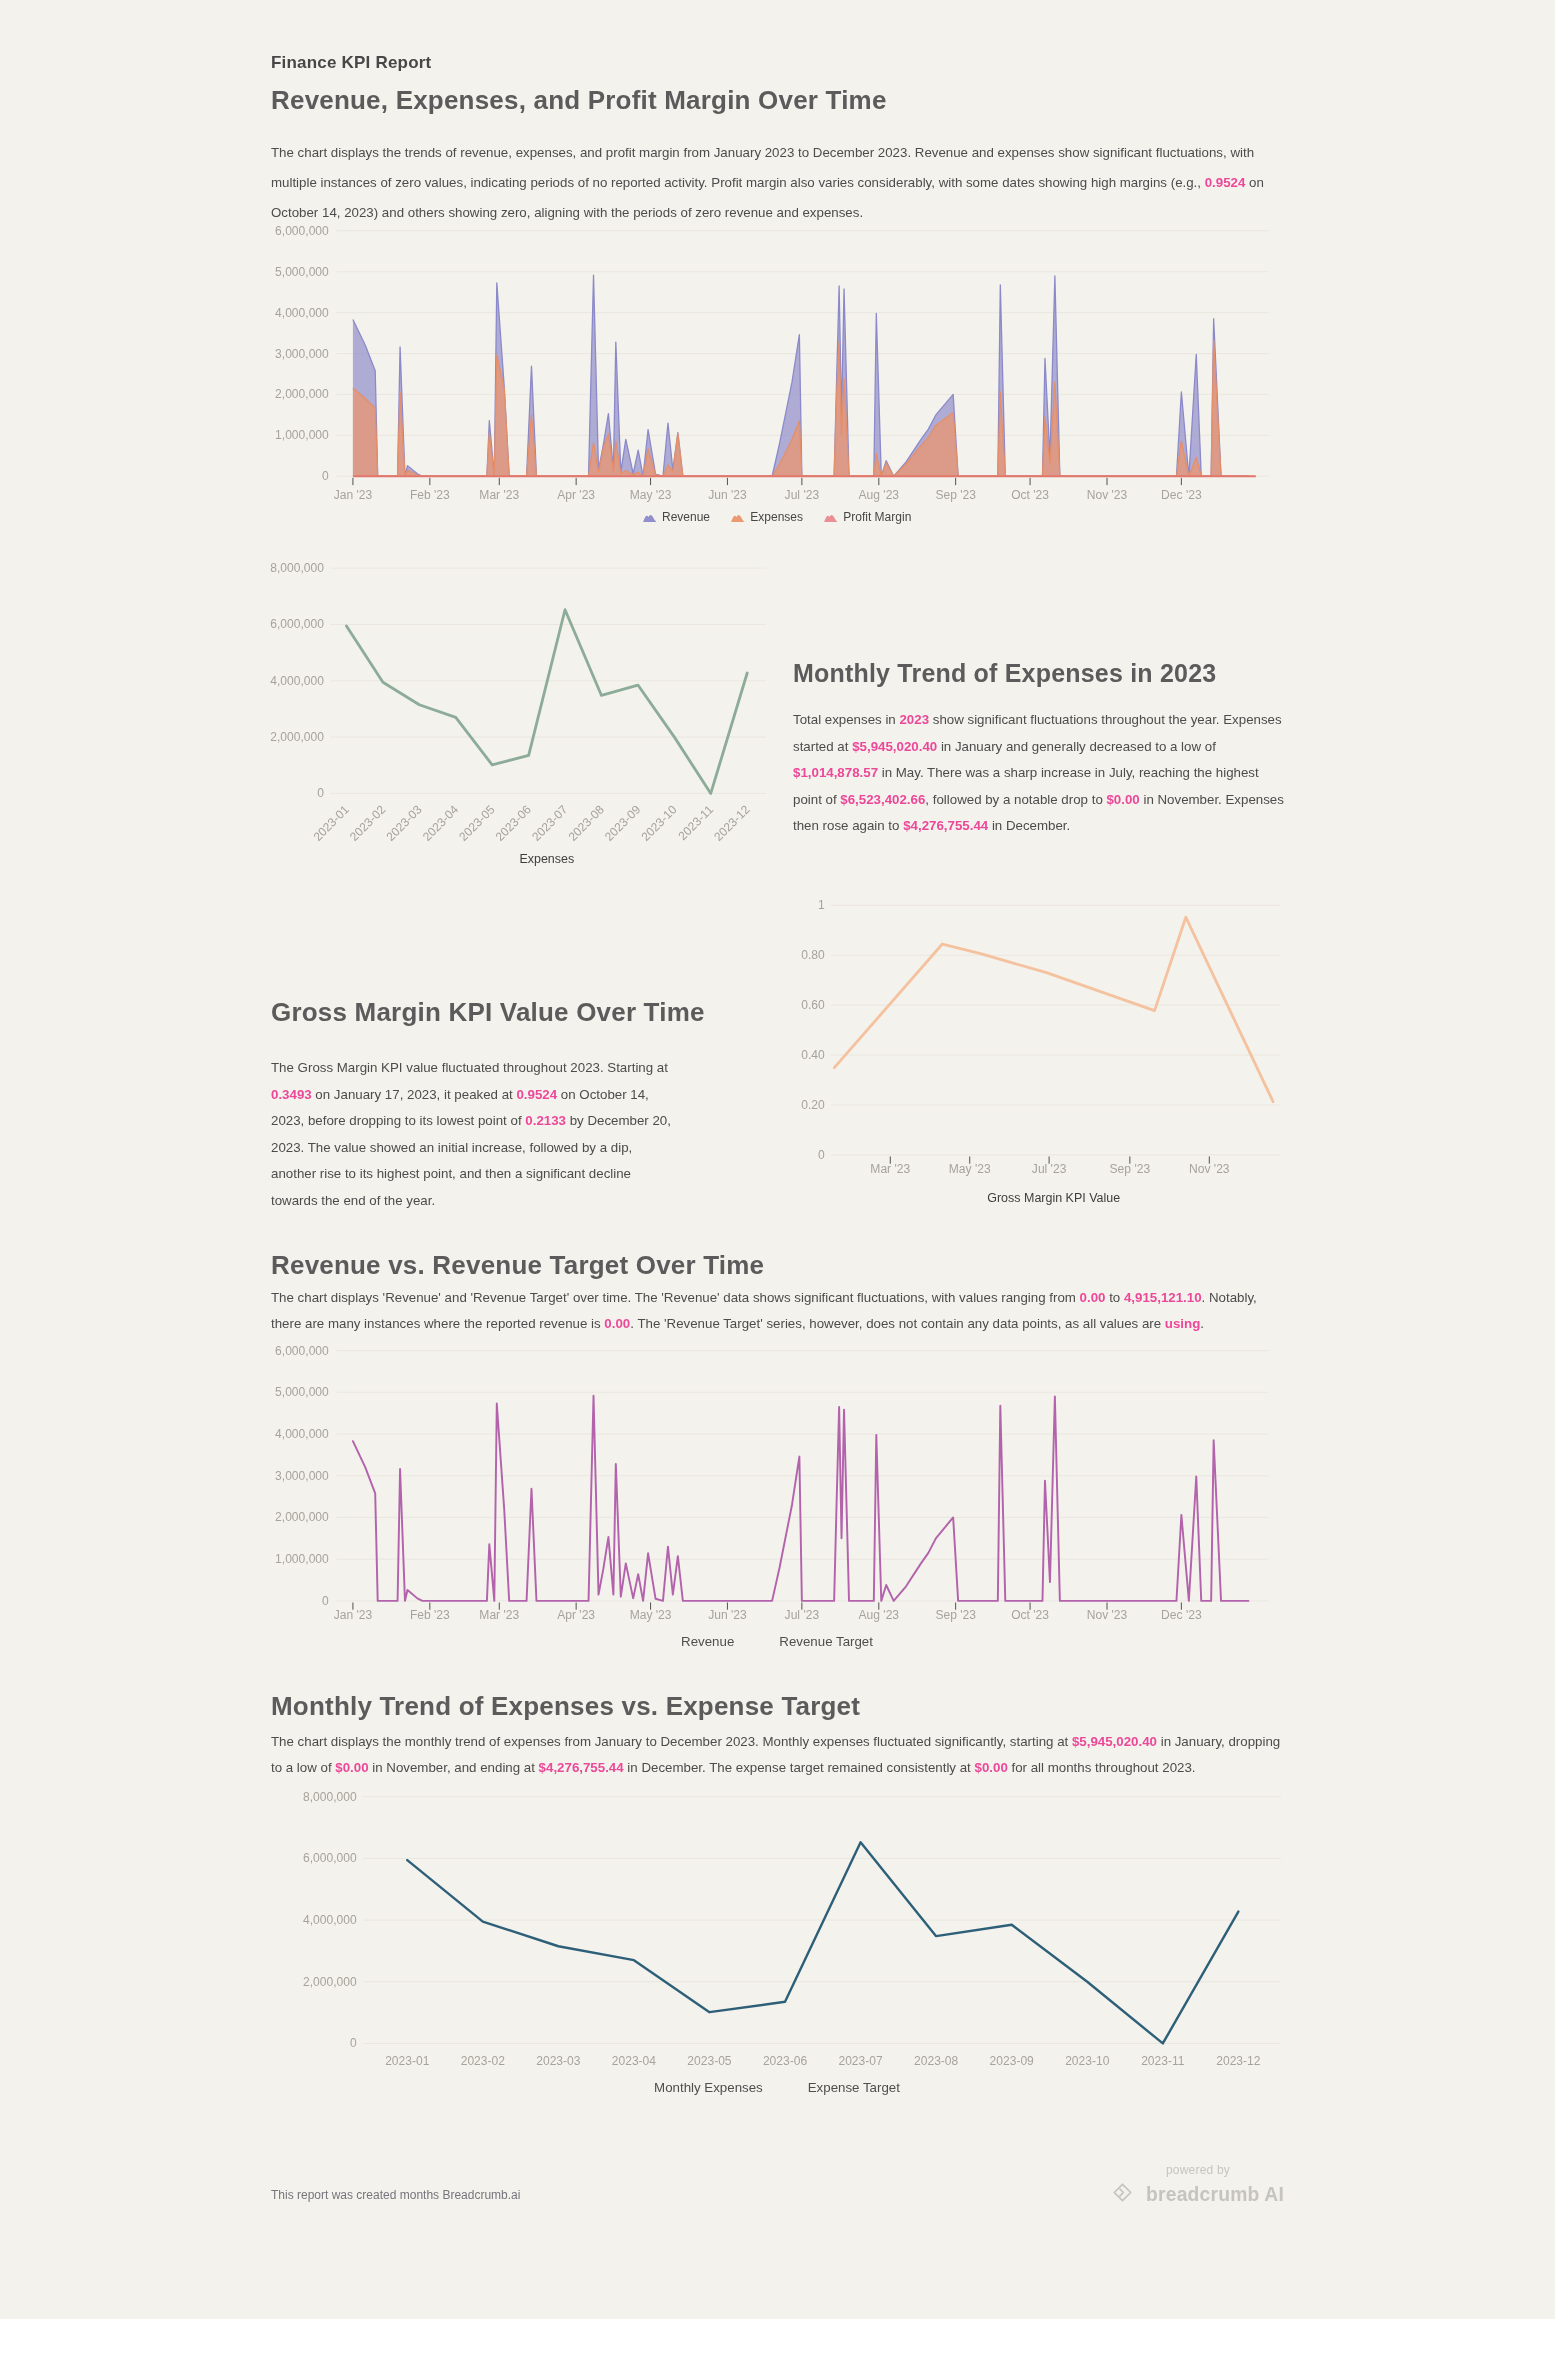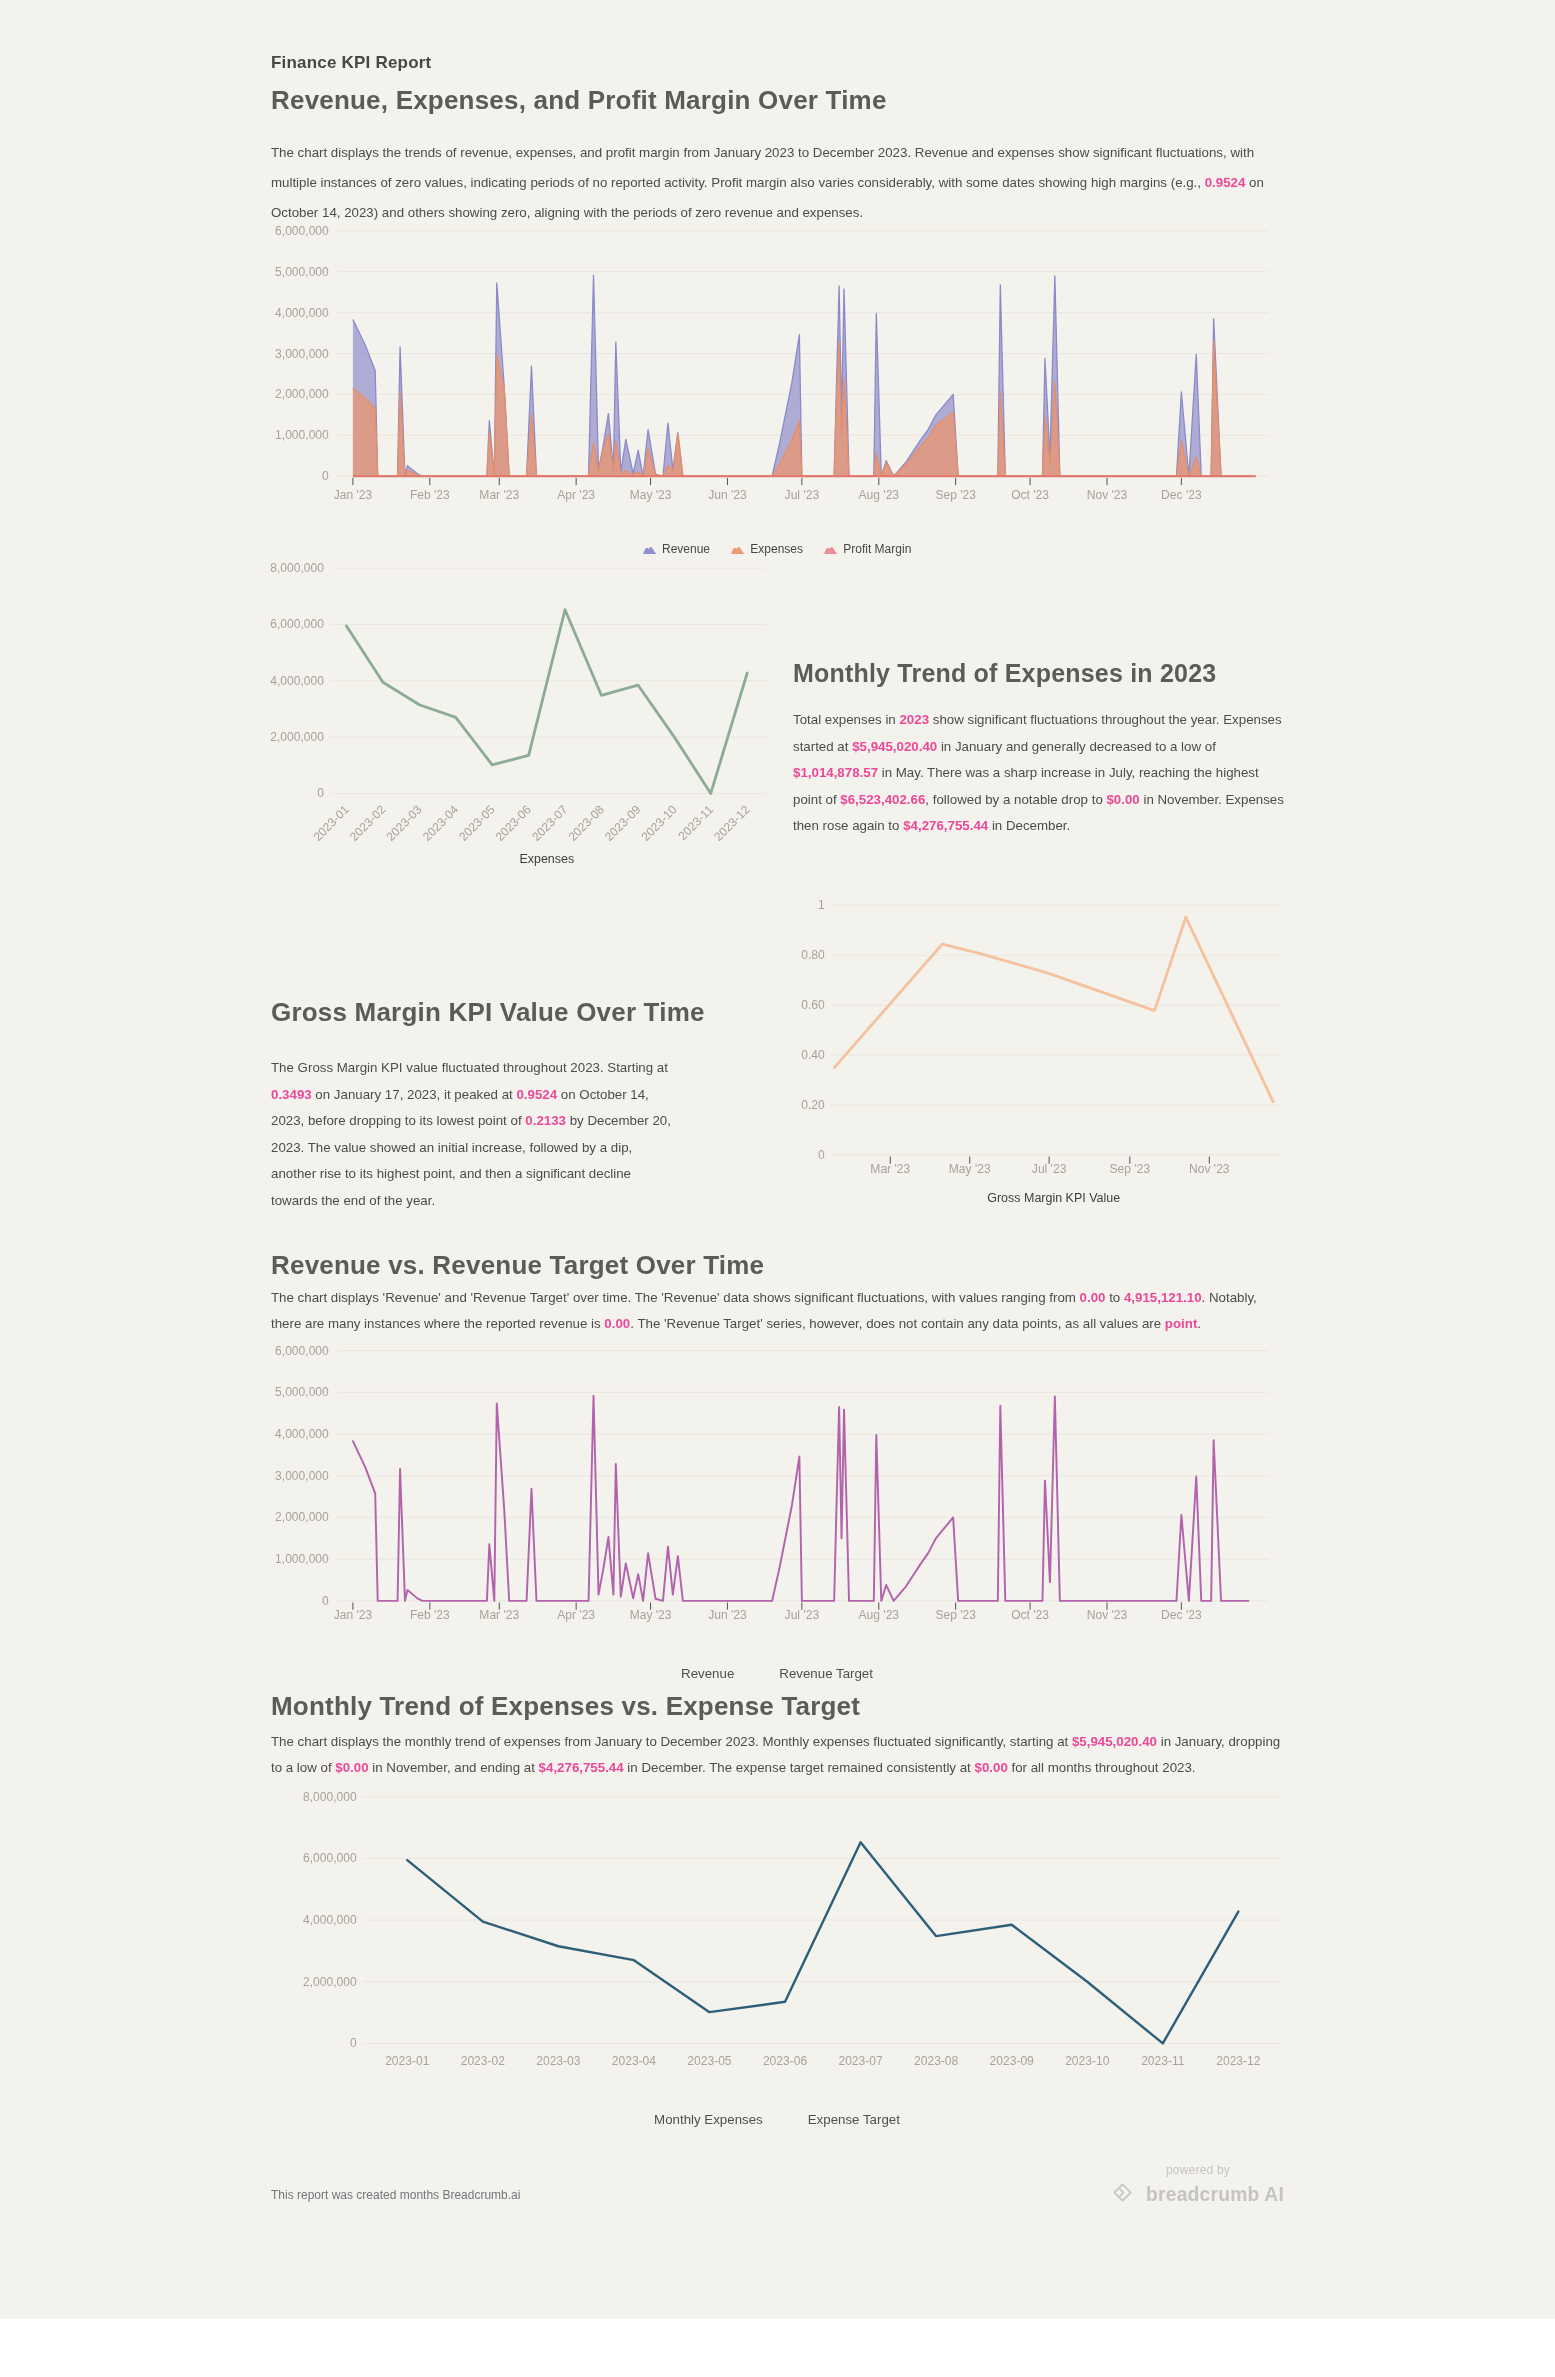--- a/index.html
+++ b/index.html
@@ -18,21 +18,21 @@
   .para b{color:#ec4899;font-weight:700;}
   .p-s1{left:271px;top:138px;width:1016px;line-height:30px;}
   .p-s2{left:793px;top:707px;width:493px;line-height:26.6px;}
   .p-s3{left:271px;top:1055px;width:403px;line-height:26.6px;}
   .p-s4{left:271px;top:1285px;width:1016px;line-height:26px;}
   .p-s5{left:271px;top:1729px;width:1016px;line-height:26px;}
   .chart{position:absolute;}
   svg text{font-family:"Liberation Sans","DejaVu Sans",sans-serif;}
   svg .axis{font-size:15px;fill:#a6a39d;}
   svg .caption{font-size:15.5px;fill:#3e3e3e;}
-  .legend{position:absolute;display:flex;justify-content:center;align-items:center;margin-top:32px;}
+  .legend{position:absolute;display:flex;justify-content:center;align-items:center;}
   .legend .item{display:flex;align-items:center;gap:5.6px;}
   .legend-areas{gap:21px;font-size:12px;color:#474747;}
   .legend-plain{gap:45px;font-size:13.3px;color:#4f4f4f;}
   .footer-left{left:271px;top:2188px;font-size:12px;color:#75757d;}
   .footer-right{right:271px;top:2163px;text-align:center;color:#c7c5c0;}
   .powered-by{font-size:12px;letter-spacing:0.2px;}
   .brand-row{margin-top:4.8px;display:flex;align-items:center;gap:13px;justify-content:flex-end;
              font-size:19.3px;font-weight:600;letter-spacing:0.2px;color:#c6c4bf;}
 </style>
 </head>
@@ -163,21 +163,21 @@
       <text x="322.8" y="352" text-anchor="middle" class="axis">Jul '23</text>
       <line x1="423.1" x2="423.1" y1="331" y2="340" stroke="#4c4c4c" stroke-width="1.2"></line>
       <text x="423.1" y="352" text-anchor="middle" class="axis">Sep '23</text>
       <line x1="521.8" x2="521.8" y1="331" y2="340" stroke="#4c4c4c" stroke-width="1.2"></line>
       <text x="521.8" y="352" text-anchor="middle" class="axis">Nov '23</text>
       <polyline points="56.0,220.7 190.2,67.1 238.7,79.4 319.6,102.7 453.8,149.8 492.6,33.8 601.0,262.9" fill="none" stroke="#f4c29e" stroke-width="3.5" stroke-linejoin="round" stroke-linecap="round"></polyline>
       <text x="328.5" y="388" text-anchor="middle" class="caption">Gross Margin KPI Value</text>
     </svg>
 
   <h1 class="h h-s4">Revenue vs. Revenue Target Over Time</h1>
-  <p class="para p-s4">The chart displays 'Revenue' and 'Revenue Target' over time. The 'Revenue' data shows significant fluctuations, with values ranging from <b>0.00</b> to <b>4,915,121.10</b>. Notably, there are many instances where the reported revenue is <b>0.00</b>. The 'Revenue Target' series, however, does not contain any data points, as all values are <b>point</b>.</p>
+  <p class="para p-s4">The chart displays 'Revenue' and 'Revenue Target' over time. The 'Revenue' data shows significant fluctuations, with values ranging from <b>0.00</b> to <b>4,915,121.10</b>. Notably, there are many instances where the reported revenue is <b>0.00</b>. The 'Revenue Target' series, however, does not contain any data points, as all values are <b>using</b>.</p>
   <svg class="chart" width="1022" height="298" viewBox="0 0 1270 370" style="left: 266px; top: 1336px;">
       <line x1="88" x2="1246" y1="329.0" y2="329.0" stroke="#e7e4dc" stroke-width="1"></line>
       <text x="78" y="334.0" text-anchor="end" class="axis">0</text>
       <line x1="88" x2="1246" y1="277.2" y2="277.2" stroke="#e7e4dc" stroke-width="1"></line>
       <text x="78" y="282.2" text-anchor="end" class="axis">1,000,000</text>
       <line x1="88" x2="1246" y1="225.3" y2="225.3" stroke="#e7e4dc" stroke-width="1"></line>
       <text x="78" y="230.3" text-anchor="end" class="axis">2,000,000</text>
       <line x1="88" x2="1246" y1="173.5" y2="173.5" stroke="#e7e4dc" stroke-width="1"></line>
       <text x="78" y="178.5" text-anchor="end" class="axis">3,000,000</text>
       <line x1="88" x2="1246" y1="121.7" y2="121.7" stroke="#e7e4dc" stroke-width="1"></line>

